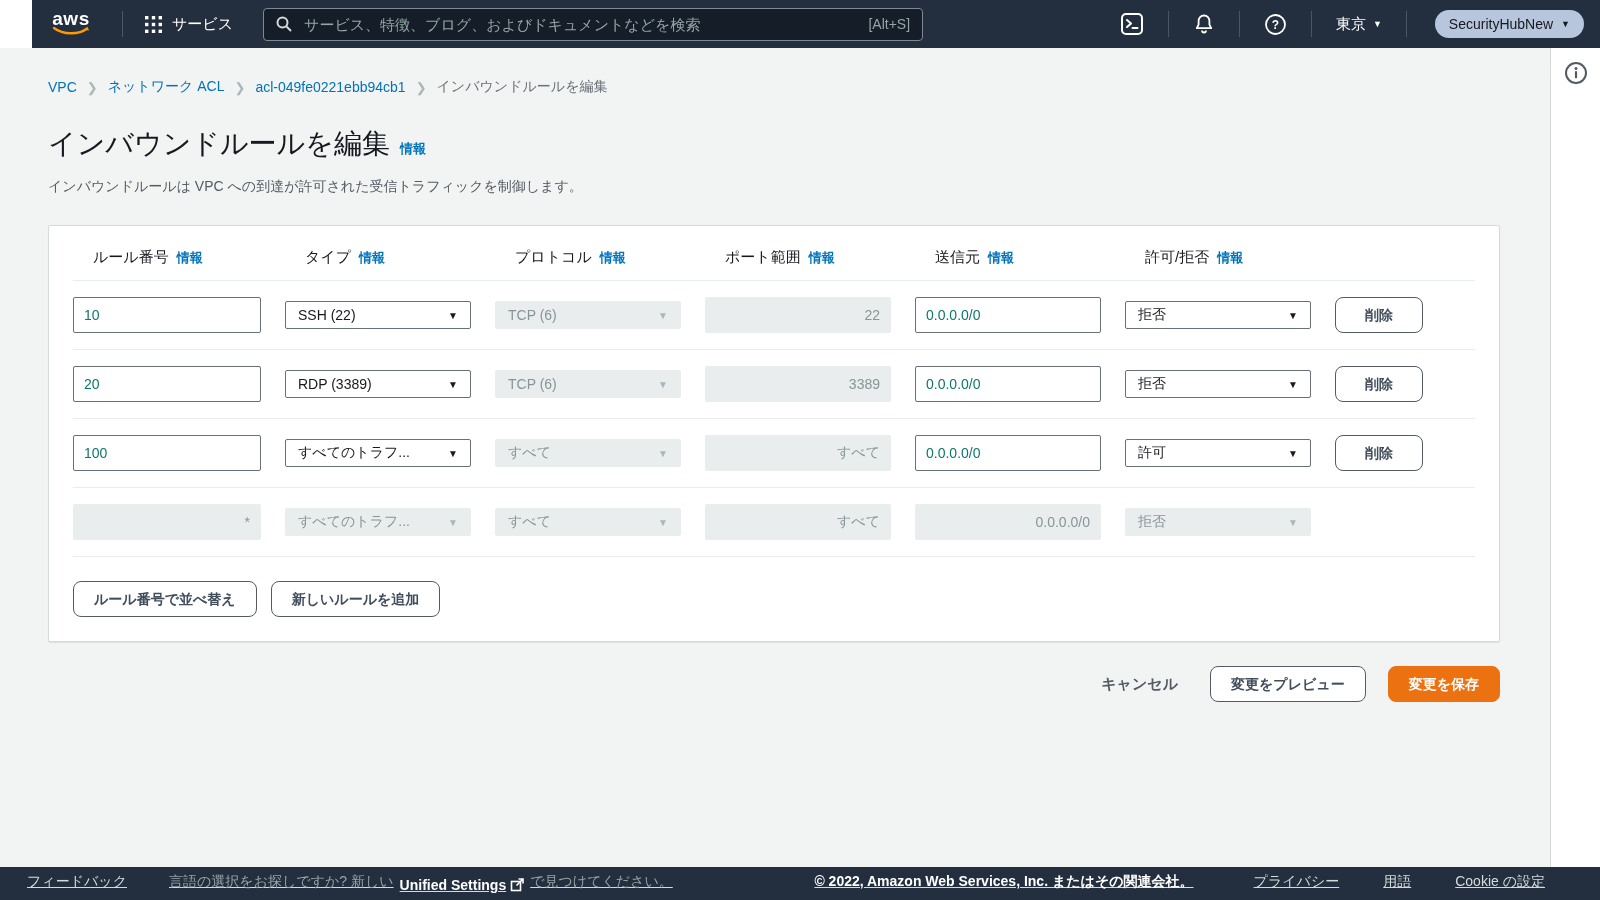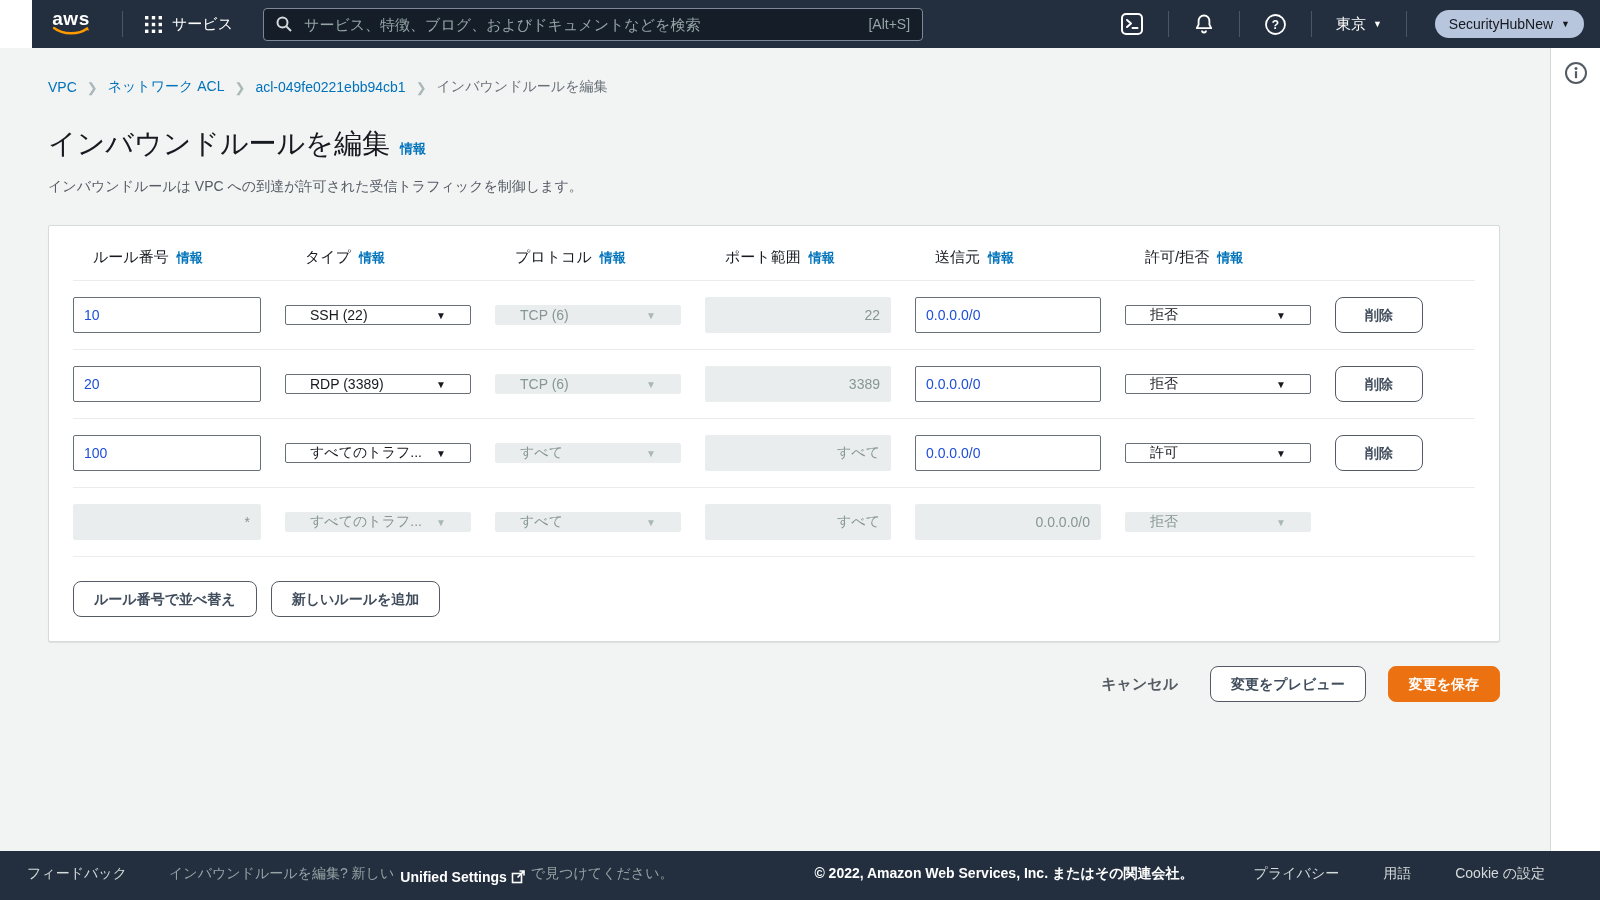--- a/index.html
+++ b/index.html
@@ -69,51 +69,51 @@
     display:grid;
     grid-template-columns:188px 186px 186px 186px 186px 186px 88px;
     column-gap:24px; align-items:center;
   }
   .rule-header { padding:22px 0 13px; border-bottom:1px solid #eaeded; }
   .col-header { font-size:15px; color:#16191f; display:flex; align-items:center; gap:8px;margin-left:20px; }
   .rule-row { padding:16px 0; border-bottom:1px solid #eaeded; }
 
   .fld {
     width:100%; height:36px; border:1px solid #687078; border-radius:2px; background:#fff;
-    color:#1d4ed8; font-size:14px; font-family:inherit; padding:0 10px; outline:none;
+    color:#0f766e; font-size:14px; font-family:inherit; padding:0 10px; outline:none;
   }
   .fld:disabled, .fld.is-disabled {
     background:#eaeded; border-color:#eaeded; color:#879596;text-align:right;
   }
   .sel {
-    width:100%; height:20px; border:1px solid #687078; border-radius:2px; background:#fff;
+    width:100%; height:28px; border:1px solid #687078; border-radius:2px; background:#fff;
     color:#16191f; font-size:14px; display:flex; align-items:center; justify-content:space-between;
-    padding:0 24px; cursor:pointer;
+    padding:0 12px; cursor:pointer;
   }
   .sel .sel-caret { font-size:10px; color:#16191f; }
   .sel.is-disabled { background:#eaeded; border-color:#eaeded; color:#879596; cursor:default; }
   .sel.is-disabled .sel-caret { color:#aab7b8; }
 
   .btn {
     font-family:inherit; font-size:14px; font-weight:700; border-radius:8px; cursor:pointer;
     height:36px; padding:0 20px; line-height:34px; white-space:nowrap;
   }
   .btn-secondary { background:#fff; border:1px solid #545b64; color:#414d5c; }
   .btn-primary { background:#ec7211; border:1px solid #ec7211; color:#fff; }
   .btn-delete { width:100%; padding:0; }
   .card-actions { margin-top:24px; display:flex; gap:14px; }
 
   .form-actions { margin-top:24px; display:flex; justify-content:flex-end; align-items:center; gap:22px; }
   .link-btn { background:none; border:none; color:#545b64; font-weight:700; font-size:15px;
     font-family:inherit; cursor:pointer; padding:6px 10px; }
 
   
   .footer {
-    flex:none; height:49px; background:#232f3e; color:#d5dbdb; font-size:14px;
-    display:flex; align-items:center; padding:0 55px 4px 27px;
+    flex:none; height:33px; background:#232f3e; color:#d5dbdb; font-size:14px;
+    display:flex; align-items:center; padding:0 55px 4px 27px;text-decoration:underline;
   }
   .footer a { text-decoration:none; cursor:pointer; }
   .footer-feedback { color:#d5dbdb; margin-right:42px; }
   .footer-lang { color:#95a5a6; display:flex; align-items:center; gap:6px; }
   .footer-lang .lang-link { color:#fff; font-weight:700; display:inline-flex; align-items:center; gap:4px;margin-top:7px; }
   .footer-spacer { flex:1; }
   .footer-copy { color:#fff; font-weight:700; margin-right:60px; }
   .footer-links { display:flex; gap:44px; }
   .footer-links a { color:#d5dbdb; }
 </style>
@@ -348,21 +348,21 @@
           <rect x="10.9" y="10.2" width="2.2" height="7" fill="#545b64"></rect>
         </svg>
       </span>
     </div>
   </aside>
 </div>
 
 <footer class="footer">
   <a class="footer-feedback">フィードバック</a>
   <span class="footer-lang">
-    <span>インバウンドルールを編集? 新しい</span>
+    <span>言語の選択をお探しですか? 新しい</span>
     <a class="lang-link">
       <span>Unified Settings</span>
       <span style="line-height:0;">
         <svg width="14" height="14" viewBox="0 0 14 14">
           <rect x="1.5" y="3.5" width="9" height="9" fill="none" stroke="#fff" stroke-width="1.6"></rect>
           <path d="M6.5 7.5 L12.5 1.5 M8.5 1 H13 V5.5" fill="none" stroke="#fff" stroke-width="1.6"></path>
         </svg>
       </span>
     </a>
     <span>で見つけてください。</span>

